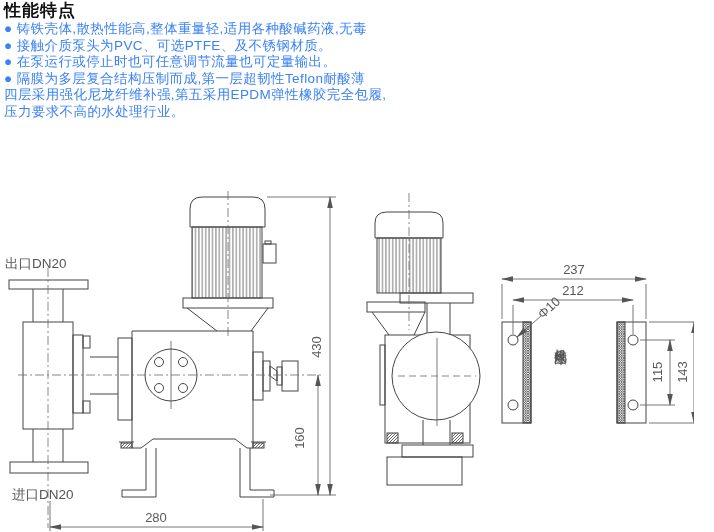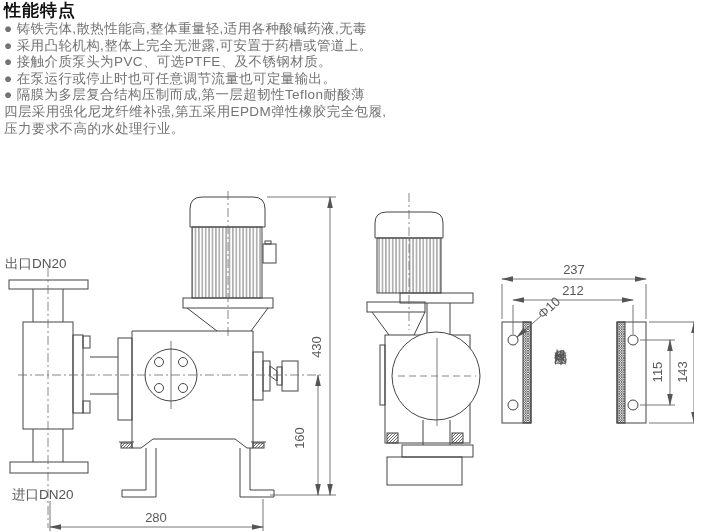--- a/index.html
+++ b/index.html
@@ -1,39 +1,38 @@
 <!DOCTYPE html>
 <html><head>
 <meta charset="utf-8">
 <style>
   html,body{margin:0;padding:0;background:#fff;}
   .page{position:relative;width:694px;height:532px;background:#ffffff;overflow:hidden;
         font-family:"Liberation Sans","DejaVu Sans",sans-serif;}
   .features{position:absolute;left:4px;top:1px;}
   .features .title{margin:0;font-size:17px;line-height:19px;font-weight:bold;color:#111;letter-spacing:1px;}
   .features .lines{margin-top:1px;}
-  .features .line{font-size:13.5px;line-height:16.6px;color:#737373;white-space:nowrap;letter-spacing:0.4px;}
+  .features .line{font-size:13.5px;line-height:16.6px;color:#3b82f6;white-space:nowrap;letter-spacing:0.4px;}
   .drawing{position:absolute;left:0;top:190px;}
   .vtitle{position:absolute;left:552px;top:338px;width:17px;height:80px;
           writing-mode:vertical-rl;text-orientation:upright;
           font-size:13px;color:#555;letter-spacing:1px;line-height:17px;}
   svg text{font-family:"Liberation Sans","DejaVu Sans",sans-serif;}
   .dimtxt{font-size:13px;fill:#595959;}
   .lbltxt{font-size:13.5px;fill:#555;}
 </style>
 </head>
 <body>
 
 <div class="page">
 
   <div class="features">
     <h1 class="title">性能特点</h1>
     <div class="lines">
         <div class="line">● 铸铁壳体,散热性能高,整体重量轻,适用各种酸碱药液,无毒</div>
-        <div class="line">● 采用凸轮机构,整体上完全无泄露,可安置于药槽或管道上。</div>
         <div class="line">● 接触介质泵头为PVC、可选PTFE、及不锈钢材质。</div>
         <div class="line">● 在泵运行或停止时也可任意调节流量也可定量输出。</div>
         <div class="line">● 隔膜为多层复合结构压制而成,第一层超韧性Teflon耐酸薄</div>
         <div class="line">四层采用强化尼龙纤维补强,第五采用EPDM弹性橡胶完全包履,</div>
         <div class="line">压力要求不高的水处理行业。</div>
       </div>
   </div>
 
   <svg class="drawing" width="714" height="342" viewBox="0 0 714 342">
     <defs>

